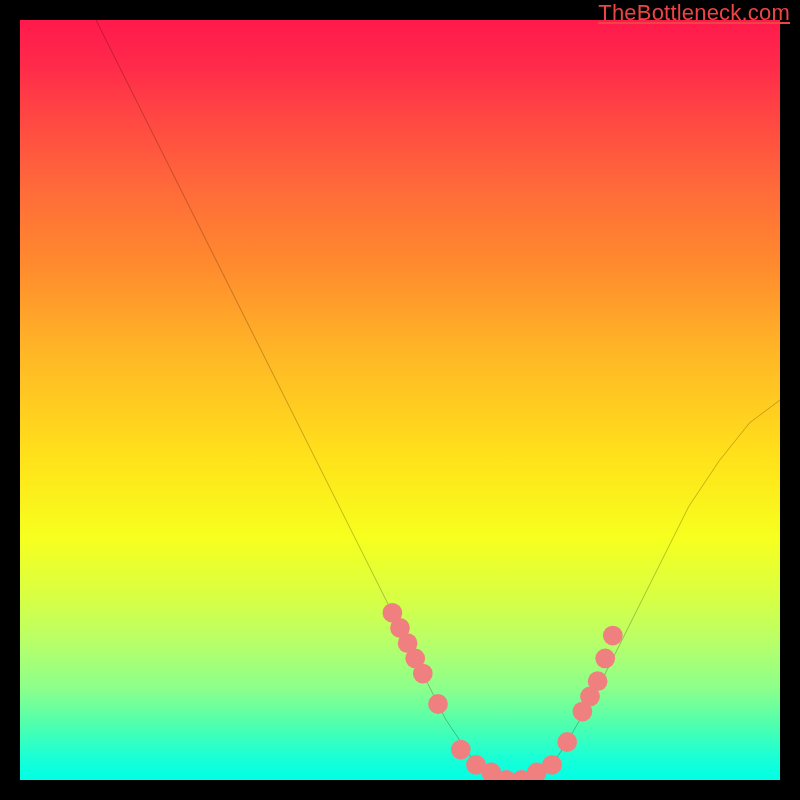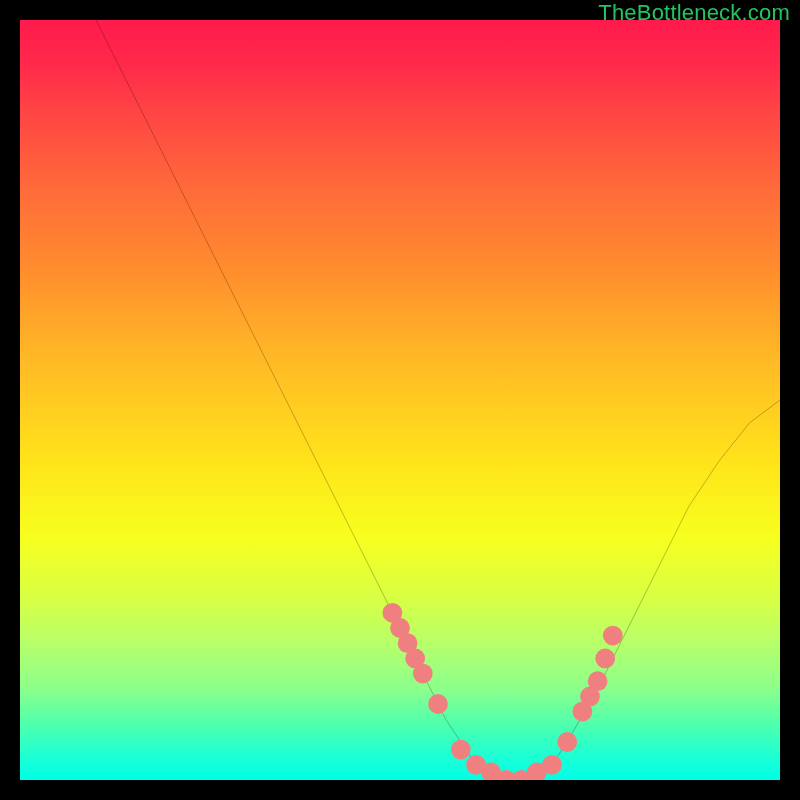--- a/index.html
+++ b/index.html
@@ -43,25 +43,26 @@
     position: absolute;
     left: 0;
     top: 0;
     width: 760px;
     height: 760px;
   }
   .watermark {
     position: absolute;
     top: 0px;
     right: 10px;
-    color: #22c55e;
+    color: #ef4444;
     font-size: 22px;
     font-weight: 500;
     letter-spacing: 0.2px;
     user-select: none;
+    text-decoration: underline;
   }
 </style>
 </head>
 <body>
 
 <div class="stage">
 
   <div class="plot-area">
     <svg class="plot-svg" viewBox="0 0 100 100" preserveAspectRatio="none">
       <g>

